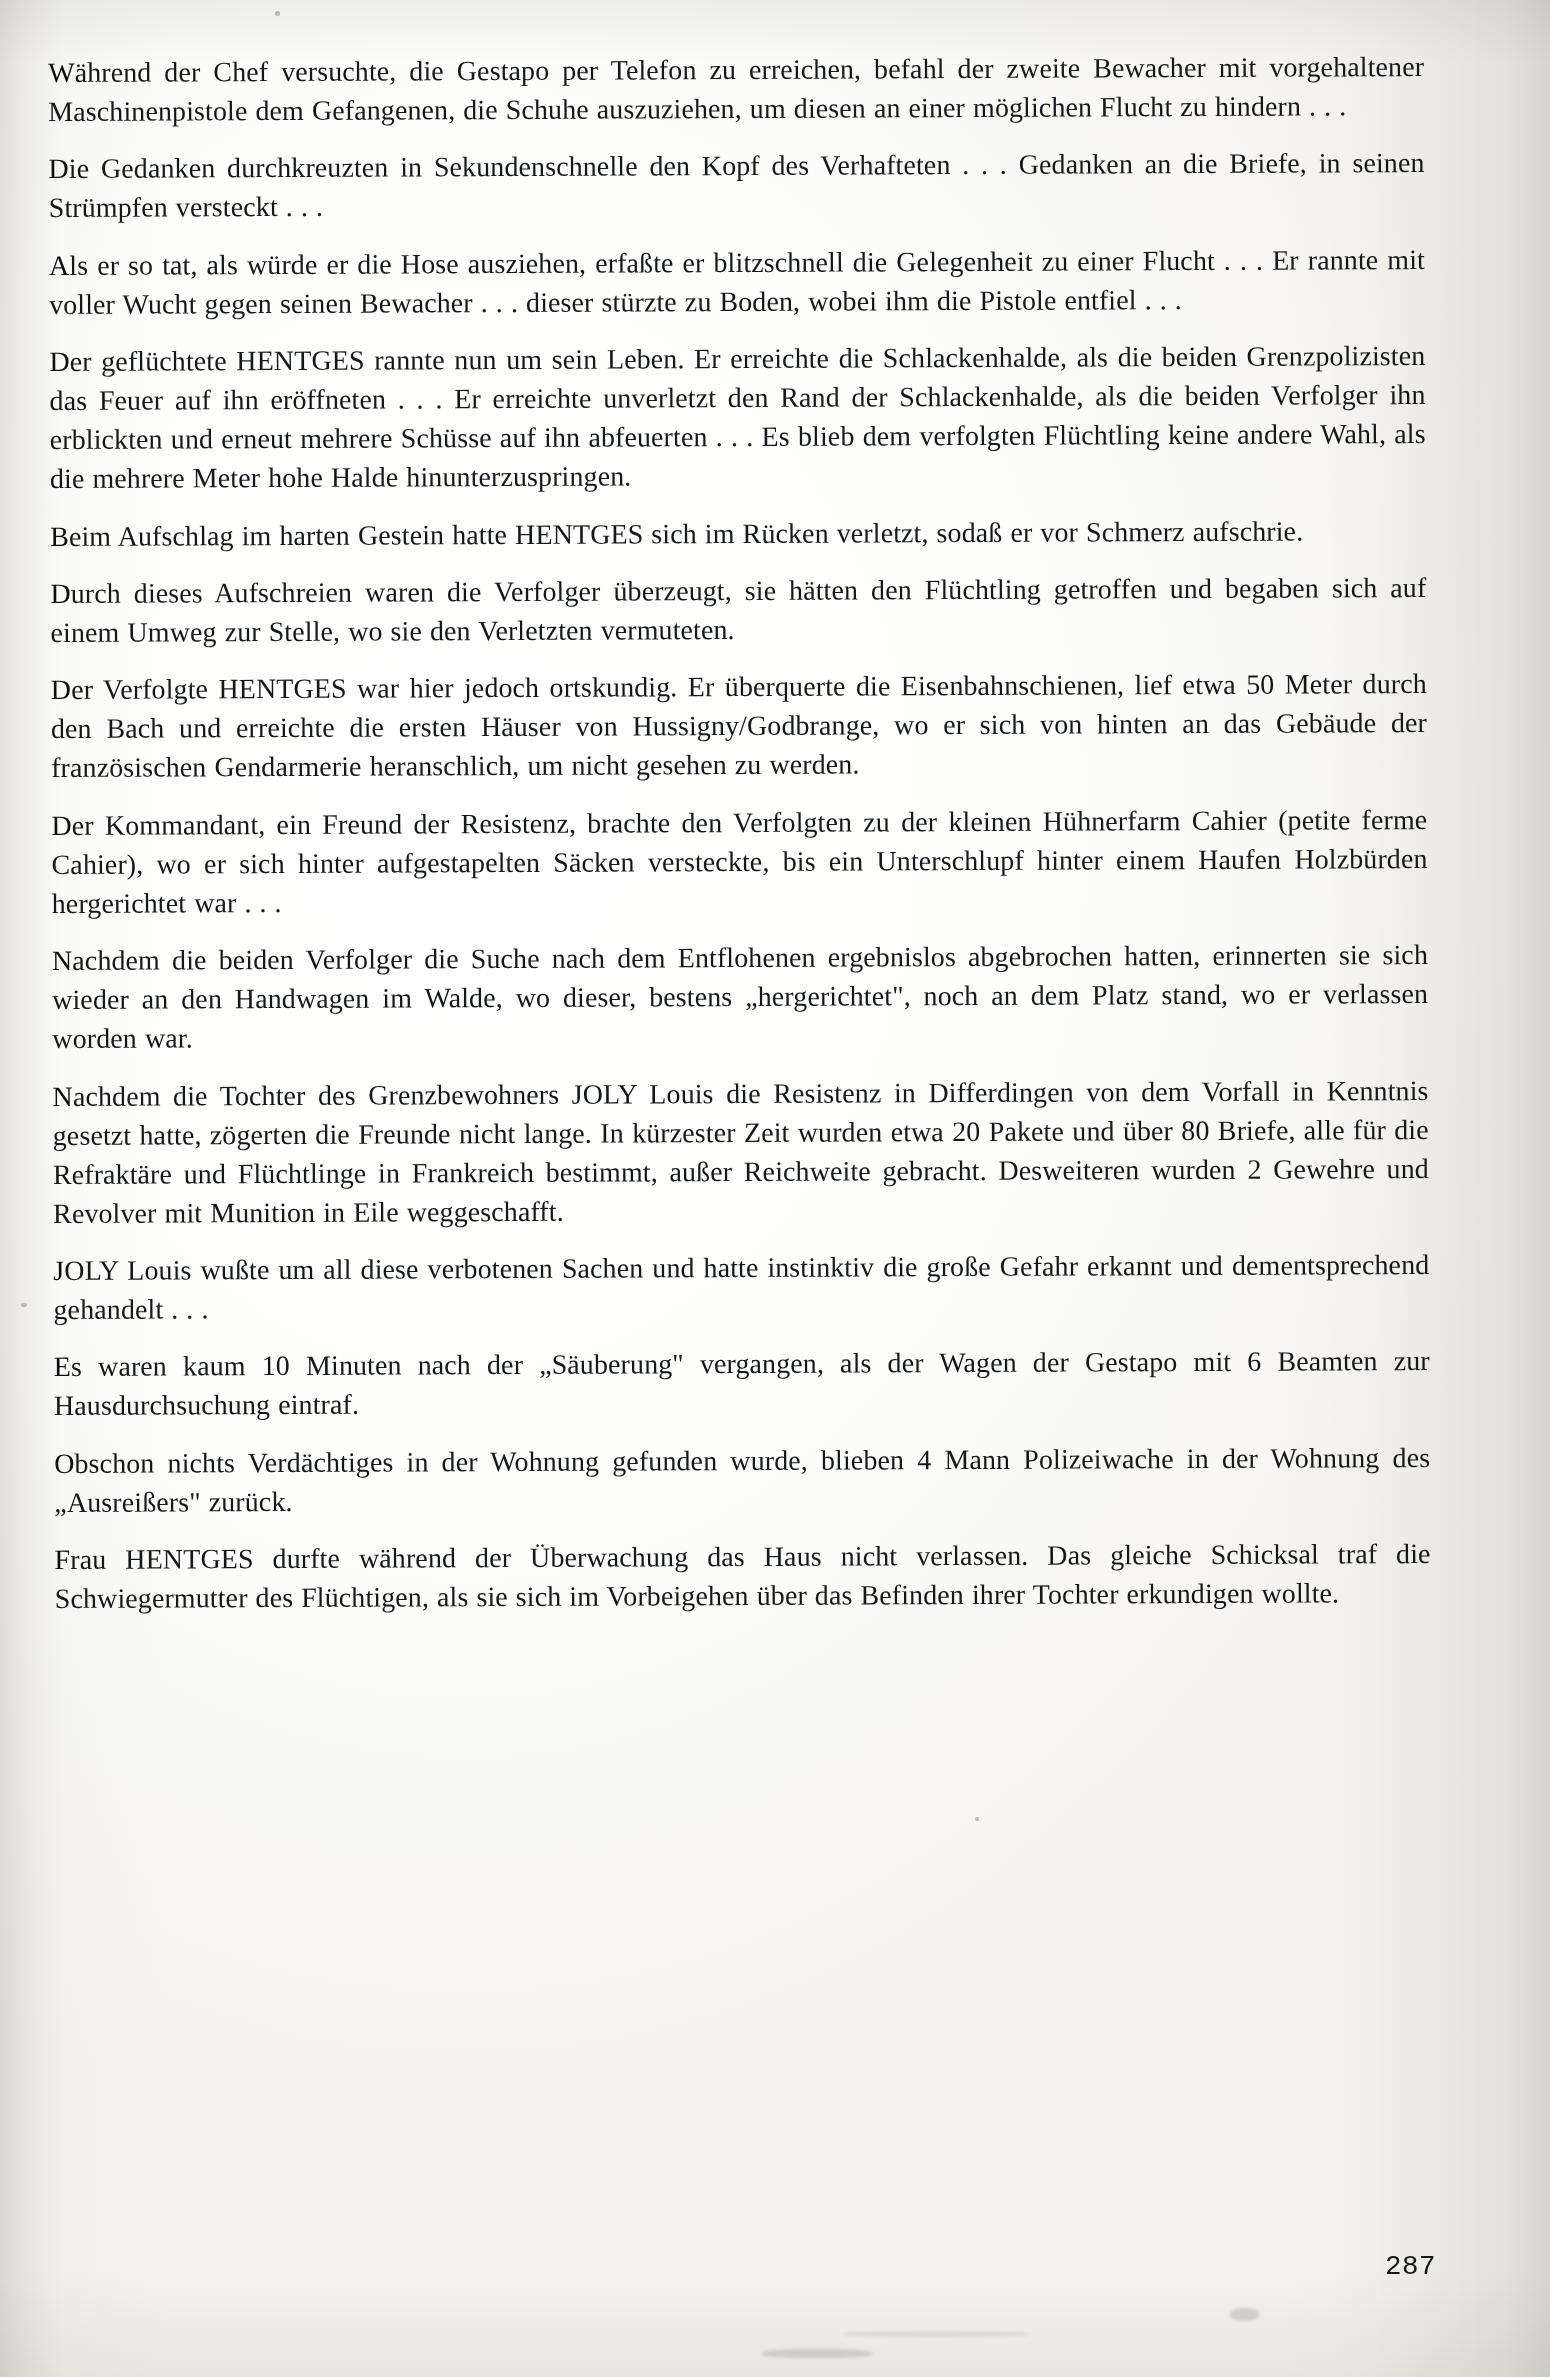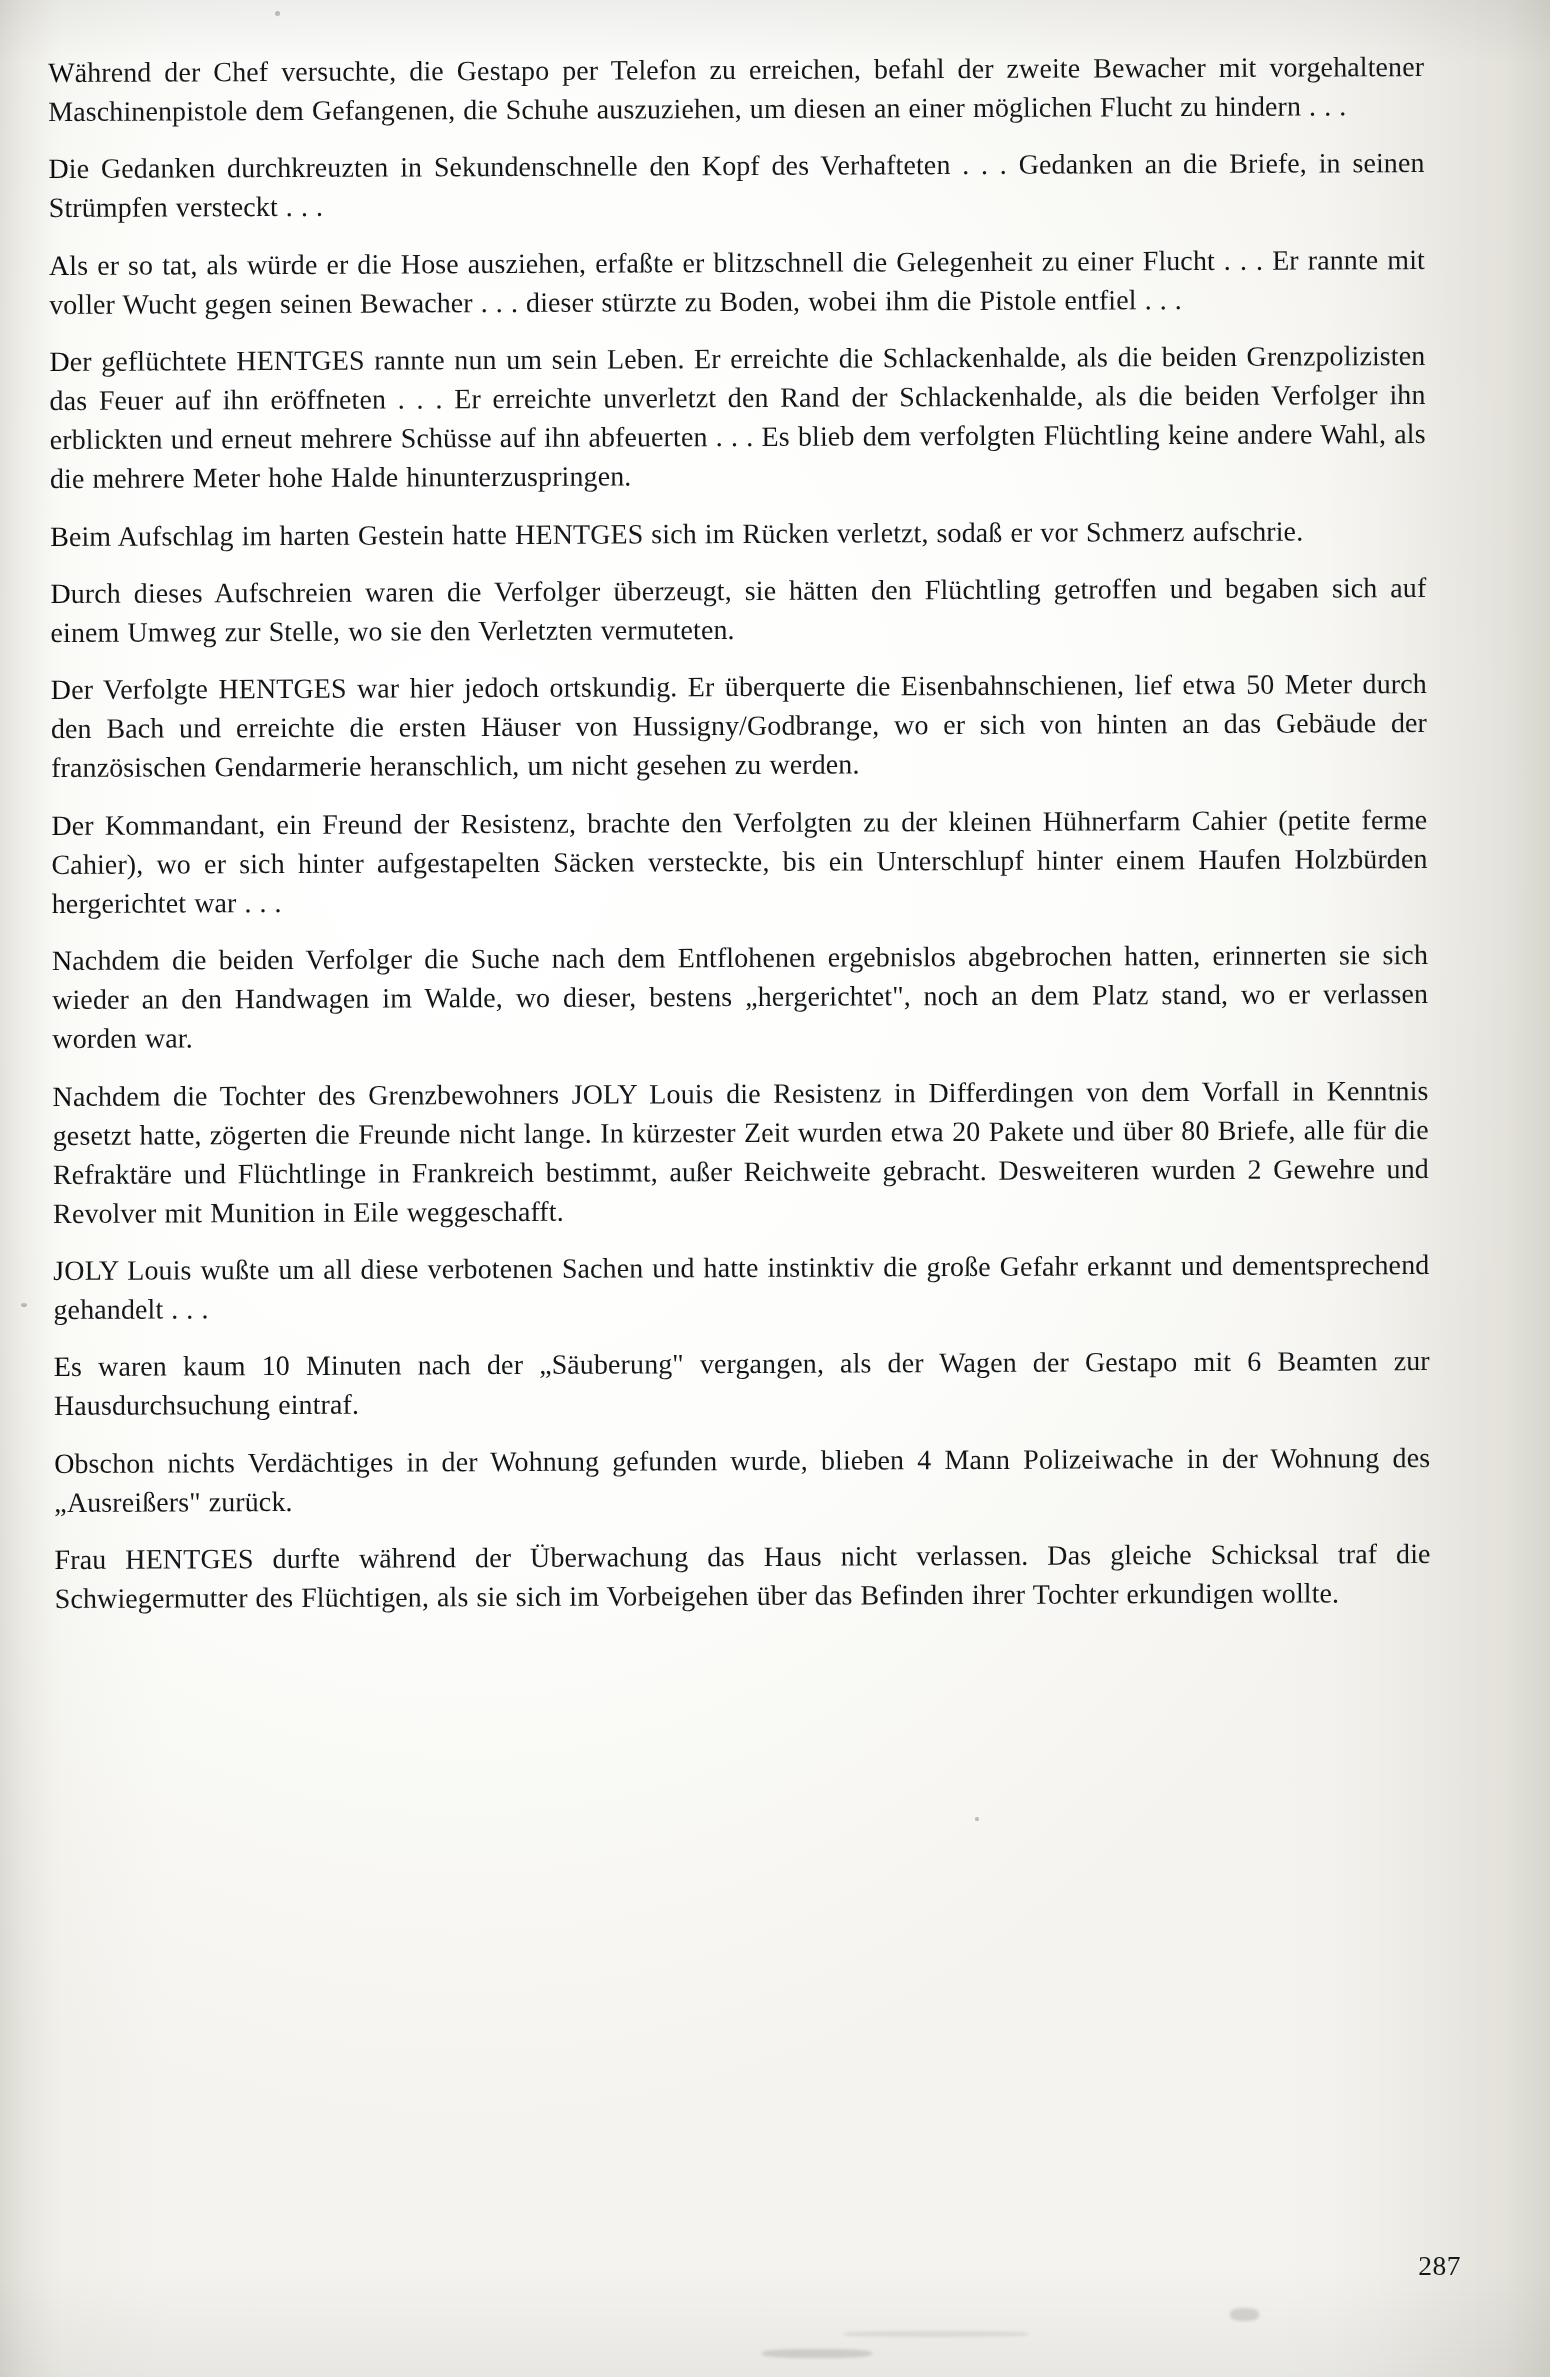--- a/index.html
+++ b/index.html
@@ -85,25 +85,25 @@
   }
 
   
   #text-column {
     transform: rotate(-0.25deg);
     transform-origin: 0 0;
   }
 
   #page-number {
     position: absolute;
-    right: 90px;
+    right: 115px;
     bottom: 95px;
     font-size: 27.5px;
     color: #15181a;
-    font-family: Liberation Serif, serif;
+    font-family: Liberation Mono, monospace;
     letter-spacing: 0.5px;
   }
 
   
   .smudge {
     position: absolute;
     pointer-events: none;
     background: rgba(90,90,85,0.20);
     filter: blur(1.4px);
     border-radius: 40%;

